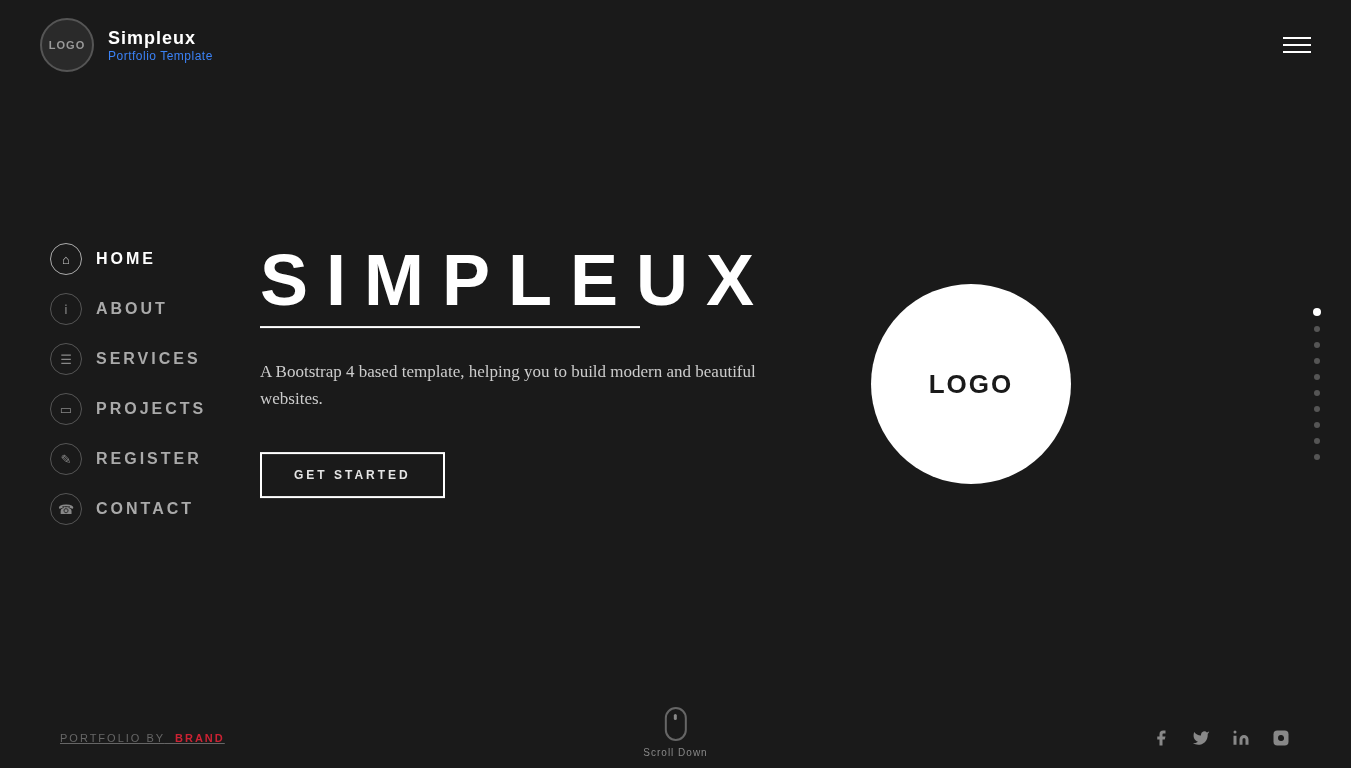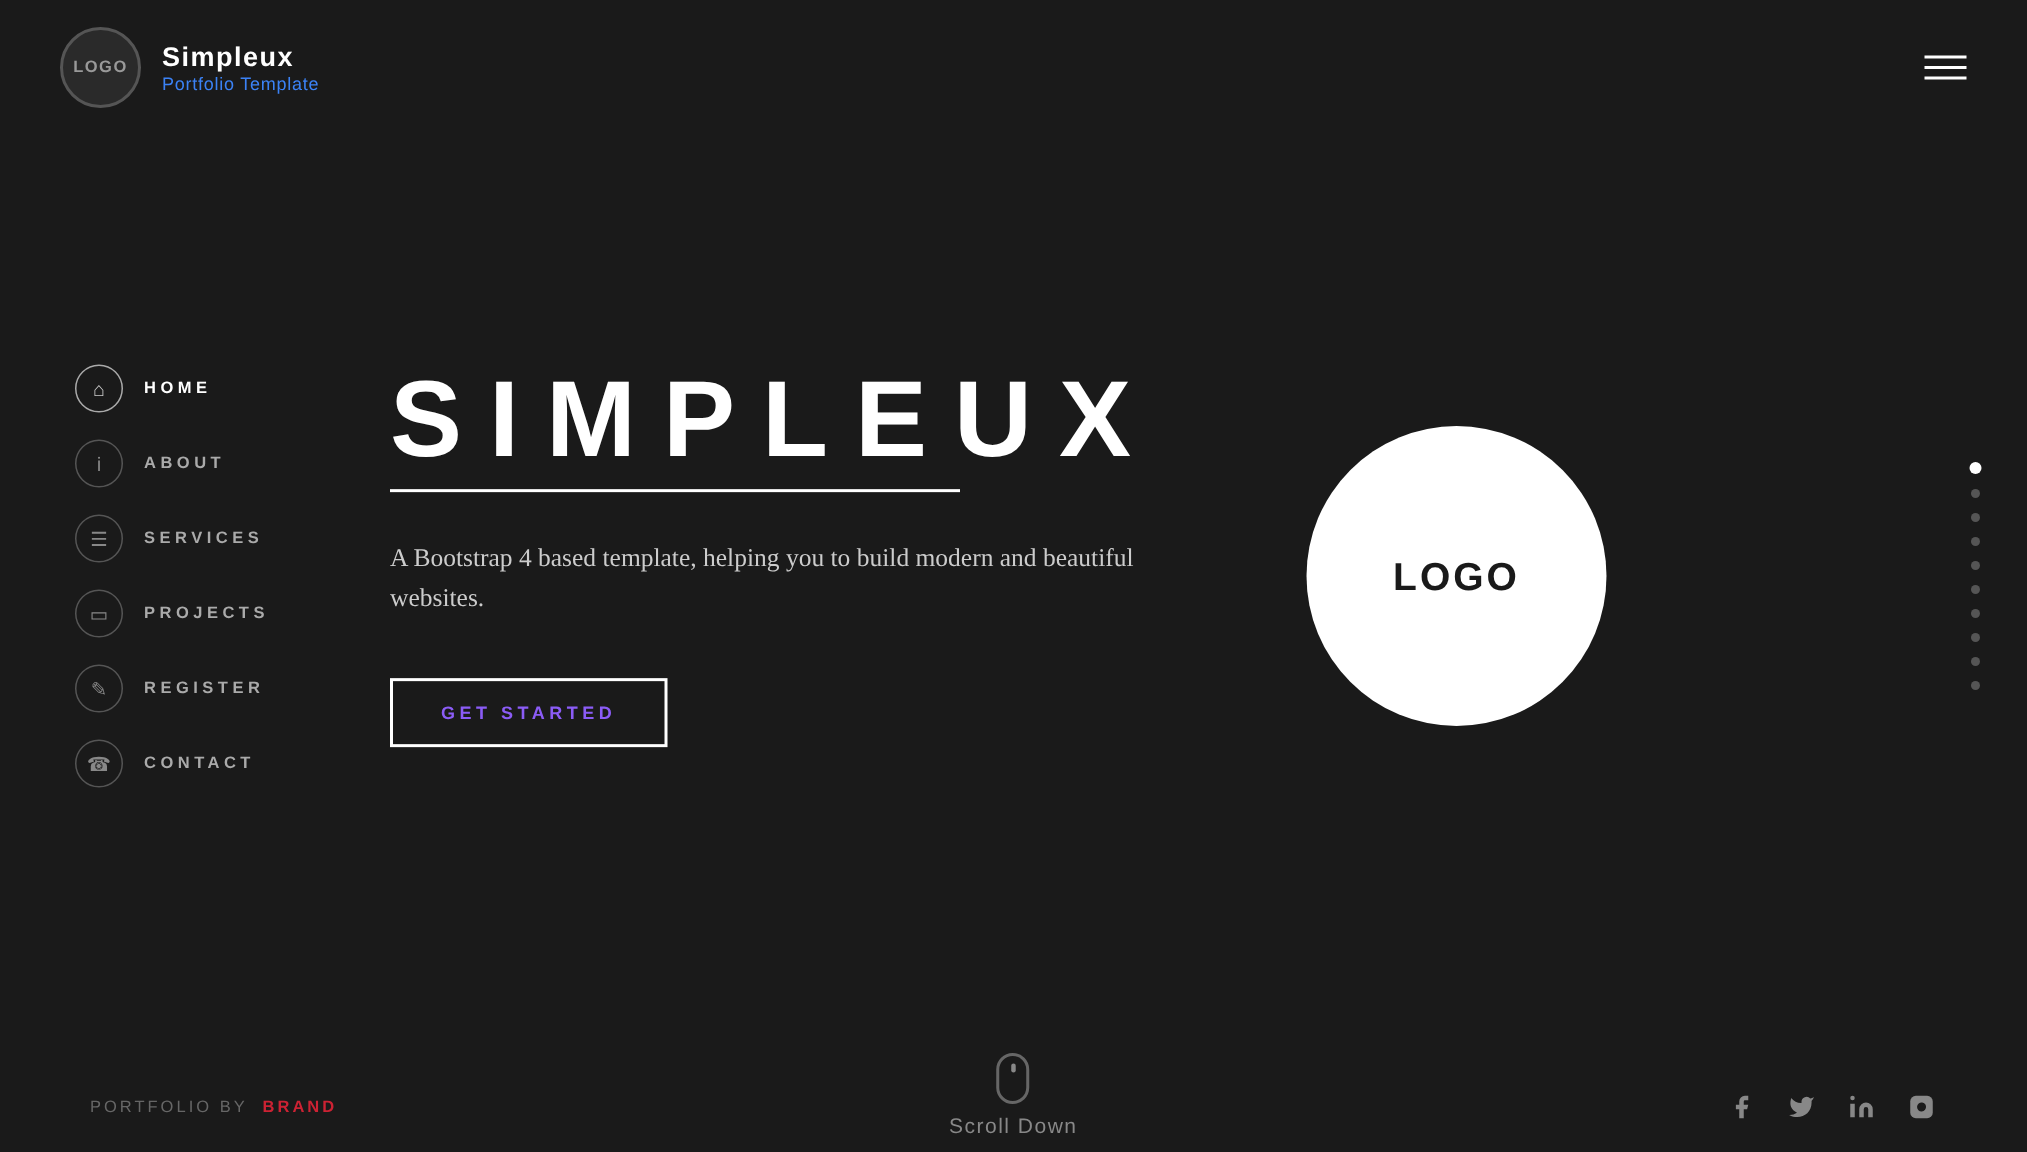--- a/index.html
+++ b/index.html
@@ -113,21 +113,21 @@
       font-size: 13px;
       flex-shrink: 0;
     }
 
     .nav-item.active .nav-icon {
       border-color: #aaa;
       color: #ccc;
     }
 
     .nav-label {
-      font-size: 11px;
+      font-size: 16px;
       letter-spacing: 3px;
       color: #aaa;
       font-weight: 600;
       text-transform: uppercase;
     }
 
     .nav-item.active .nav-label {
       color: #ffffff;
     }
 
@@ -162,21 +162,21 @@
       color: #cccccc;
       line-height: 1.6;
       margin-bottom: 40px;
       font-family: Liberation Serif, serif;
     }
 
     .get-started-btn {
       display: inline-block;
       padding: 14px 32px;
       border: 2px solid #ffffff;
-      color: #8b5cf6;
+      color: #e5e5e5;
       font-size: 12px;
       letter-spacing: 3px;
       text-transform: uppercase;
       font-weight: 600;
       cursor: pointer;
       background: transparent;
       text-decoration: none;
     }
 
     
@@ -238,20 +238,21 @@
       align-items: center;
       justify-content: space-between;
       padding: 0 60px;
     }
 
     .footer-left {
       font-size: 11px;
       letter-spacing: 2px;
       color: #666;
       text-transform: uppercase;
+      text-decoration: underline;
     }
 
     .footer-left .brand-highlight {
       color: #cc2233;
       font-weight: bold;
     }
 
     
     .scroll-down-container {
       position: absolute;
@@ -277,21 +278,21 @@
     .mouse-dot {
       width: 3px;
       height: 6px;
       background: #888;
       border-radius: 2px;
       position: absolute;
       top: 5px;
     }
 
     .scroll-down-label {
-      font-size: 14px;
+      font-size: 10px;
       color: #888;
       letter-spacing: 1px;
     }
 
     
     .social-icons {
       display: flex;
       gap: 20px;
       align-items: center;
     }

